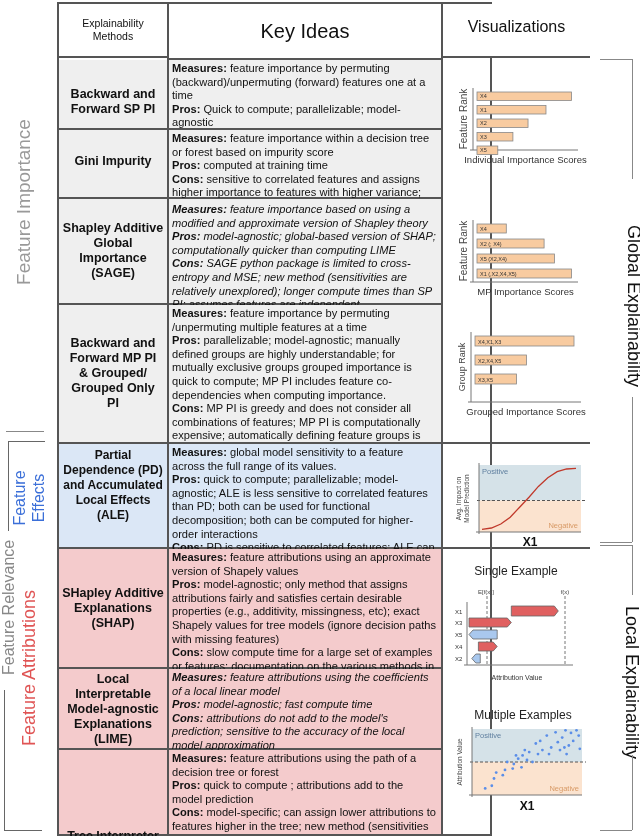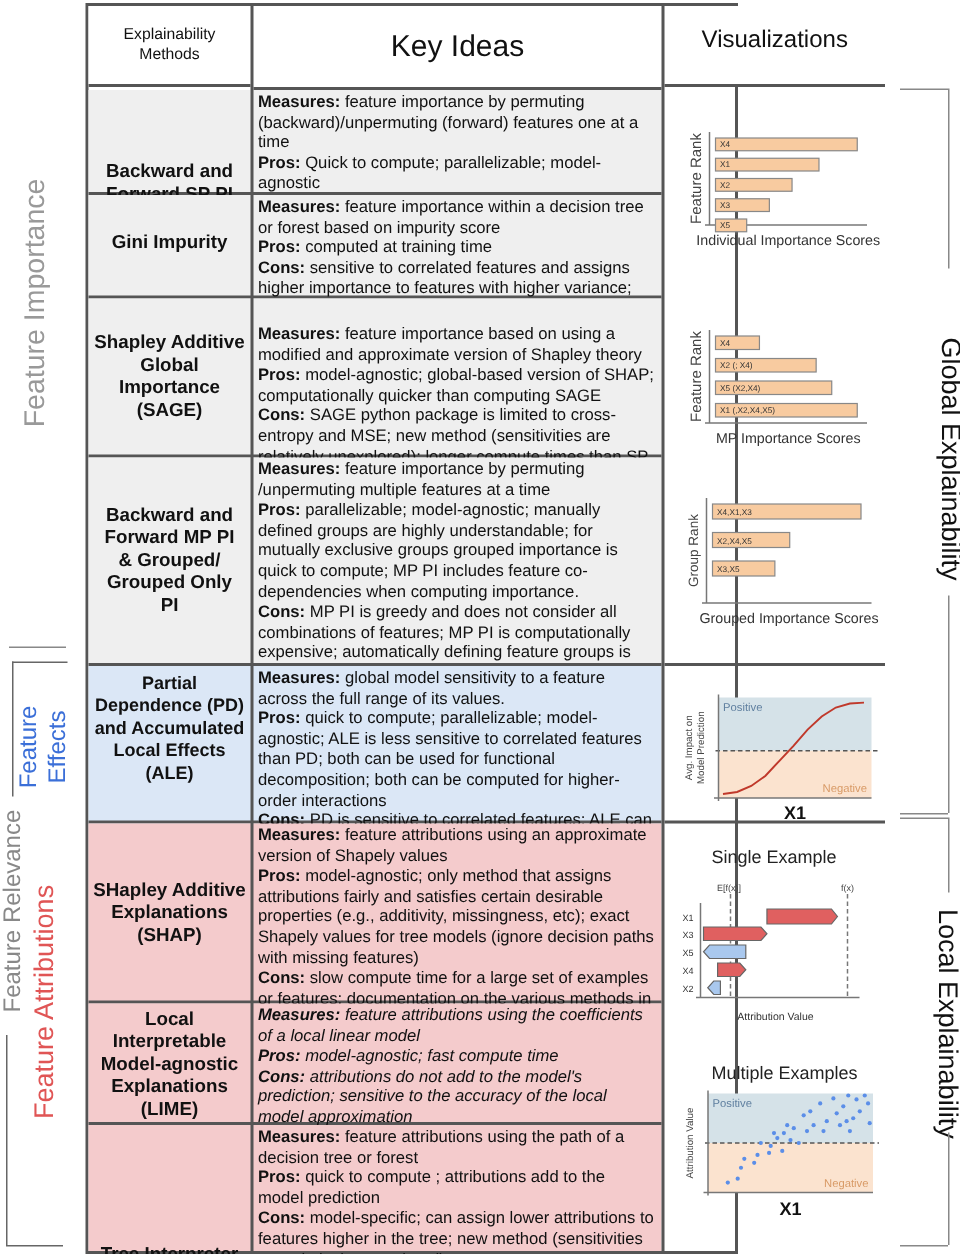--- a/index.html
+++ b/index.html
@@ -48,21 +48,21 @@
     <span>Explainability Methods</span>
   </div>
   <div class="hcell" style="left:110px;top:0;width:272px;height:54px;font-size:20px;">
     <span>Key Ideas</span>
   </div>
   <div class="hcell" style="left:384px;top:0;width:147px;height:54px;font-size:16px;align-items:flex-start;padding-top:14px;box-sizing:border-box;">
     <span>Visualizations</span>
   </div>
 
   <div class="row gray" style="top:56px;width:382px;height:68px;">
-    <div class="mcell" style="top:0;height:84px;margin-top:20px;">
+    <div class="mcell" style="top:0;height:84px;">
         <span>Backward and Forward SP PI</span>
       </div>
     <div class="kcell" style="top:0;height:68px;">
       <b>Measures:</b> <span>feature importance by permuting (backward)/unpermuting (forward) features one at a time</span><br>
       <b>Pros:</b> <span>Quick to compute; parallelizable; model-agnostic</span><br>
       <b>Cons:</b> <span>Highly sensitive to correlated features and does not account for multivariate relationships between features.</span>
     </div>
   </div>
   <div class="row gray" style="top:126px;width:382px;height:67px;">
     <div class="mcell" style="top:0;height:63px;">
@@ -71,23 +71,23 @@
     <div class="kcell" style="top:0;height:67px;">
       <b>Measures:</b> <span>feature importance within a decision tree or forest based on impurity score</span><br>
       <b>Pros:</b> <span>computed at training time</span><br>
       <b>Cons:</b> <span>sensitive to correlated features and assigns higher importance to features with higher variance; model-specific</span>
     </div>
   </div>
   <div class="row gray" style="top:195px;width:382px;height:104px;">
     <div class="mcell" style="top:0;height:104px;">
         <span>Shapley Additive Global Importance (SAGE)</span>
       </div>
-    <div class="kcell" style="top:16px;height:104px;">
+    <div class="kcell" style="top:2px;height:104px;font-style:italic;">
       <b>Measures:</b> <span>feature importance based on using a modified and approximate version of Shapley theory</span><br>
-      <b>Pros:</b> <span>model-agnostic; global-based version of SHAP; computationally quicker than computing SAGE</span><br>
+      <b>Pros:</b> <span>model-agnostic; global-based version of SHAP; computationally quicker than computing LIME</span><br>
       <b>Cons:</b> <span>SAGE python package is limited to cross-entropy and MSE; new method (sensitivities are relatively unexplored); longer compute times than SP PI; assumes features are independent.</span>
     </div>
   </div>
   <div class="row gray" style="top:301px;width:382px;height:137px;">
     <div class="mcell" style="top:0;height:137px;padding:0 6px;box-sizing:border-box;">
         <span>Backward and Forward MP PI &amp; Grouped/ Grouped Only PI</span>
       </div>
     <div class="kcell" style="top:0;height:137px;">
       <b>Measures:</b> <span>feature importance by permuting /unpermuting multiple features at a time</span><br>
       <b>Pros:</b> <span>parallelizable; model-agnostic; manually defined groups are highly understandable; for mutually exclusive groups grouped importance is quick to compute; MP PI includes feature co-dependencies when computing importance.</span><br>

